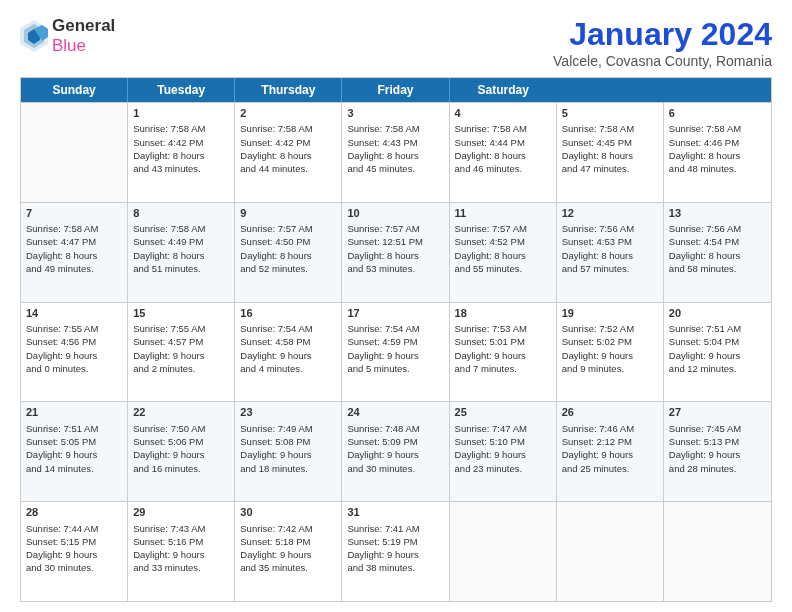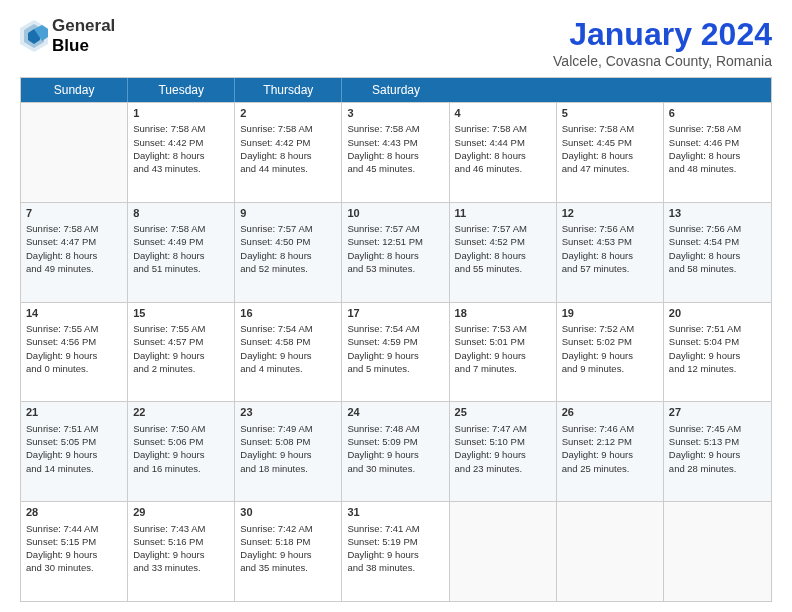--- a/index.html
+++ b/index.html
@@ -55,21 +55,21 @@
       flex-direction: column;
       border: 1px solid #ccc;
     }
     .cal-header {
       display: grid;
       grid-template-columns: repeat(7, 1fr);
       background: #1a6faf;
     }
     .cal-header-cell {
       color: #fff;
-      font-weight: normal;
+      font-weight: bold;
       font-size: 12px;
       text-align: center;
       padding: 5px 2px;
       border-right: 1px solid #5599cc;
     }
     .cal-header-cell:last-child { border-right: none; }
     .cal-body {
       display: flex;
       flex-direction: column;
       flex: 1;
@@ -111,34 +111,35 @@
   <div class="header">
     <div class="logo">
       <svg class="logo-icon" viewBox="0 0 28 32" xmlns="http://www.w3.org/2000/svg">
         <polygon points="0,8 14,0 28,8 28,24 14,32 0,24" fill="#1a6faf" opacity="0.15"></polygon>
         <polygon points="4,10 14,4 24,10 24,22 14,28 4,22" fill="#1a6faf" opacity="0.3"></polygon>
         <polygon points="8,13 14,9 20,13 20,20 14,24 8,20" fill="#1a6faf"></polygon>
         <polygon points="14,9 22,5 28,9 28,17 22,21" fill="#4a9fd4"></polygon>
       </svg>
       <div class="logo-text">
         <span style="font-size:17px;font-weight:bold;color:#333;line-height:1.15;">General</span>
-        <span style="font-size:17px;font-weight:bold;color:#000000;line-height:1.15;">Blue</span>
+        <span style="font-size:17px;font-weight:normal;color:#ec4899;line-height:1.15;">Blue</span>
       </div>
     </div>
     <div class="title-area">
       <div class="month-title">January 2024</div>
       <div class="location">Valcele, Covasna County, Romania</div>
     </div>
   </div>
 
   <div class="calendar">
     <div class="cal-header" id="cal-header">
         <div class="cal-header-cell">Sunday</div>
         <div class="cal-header-cell">Tuesday</div>
         <div class="cal-header-cell">Thursday</div>
+        <div class="cal-header-cell">Friday</div>
         <div class="cal-header-cell">Saturday</div>
       </div>
     <div class="cal-body" id="cal-body">
         <div class="cal-row">
           <div class="cal-cell empty"></div>
           <div class="cal-cell">
             <span class="day-num">1</span>
             <div>Sunrise: 7:58 AM</div>
             <div>Sunset: 4:42 PM</div>
             <div>Daylight: 8 hours</div>

